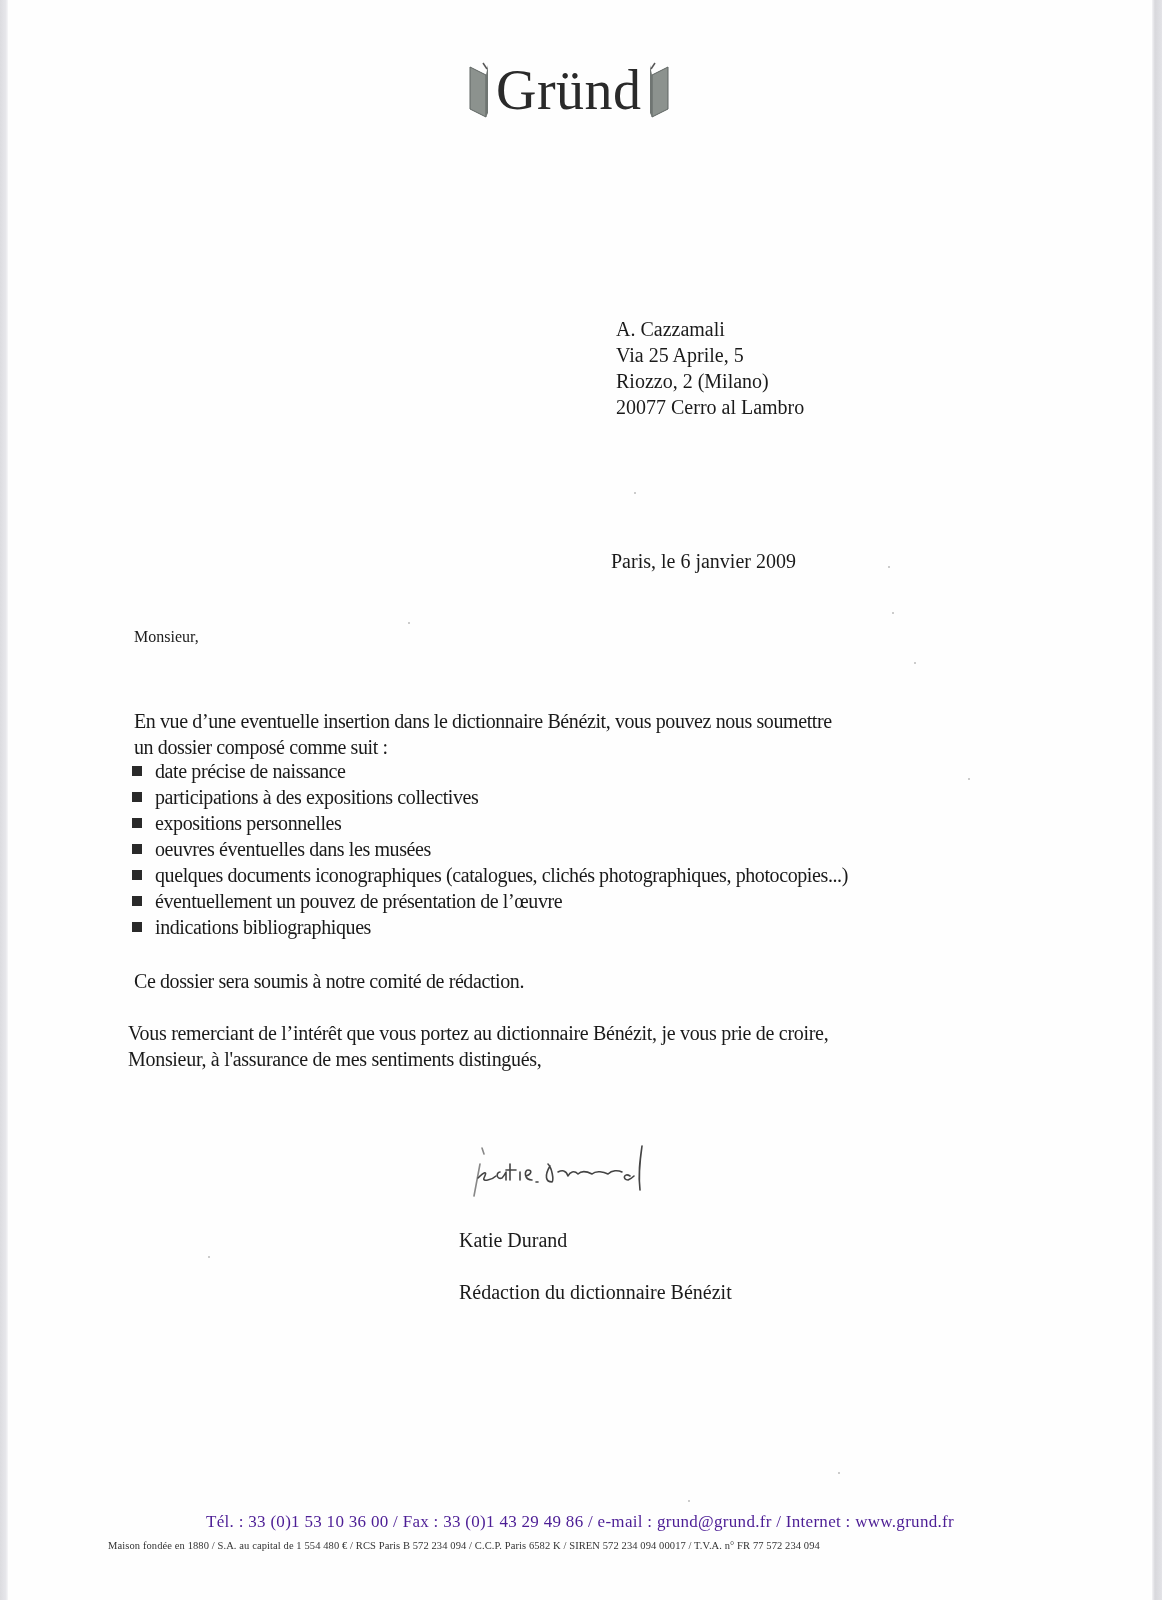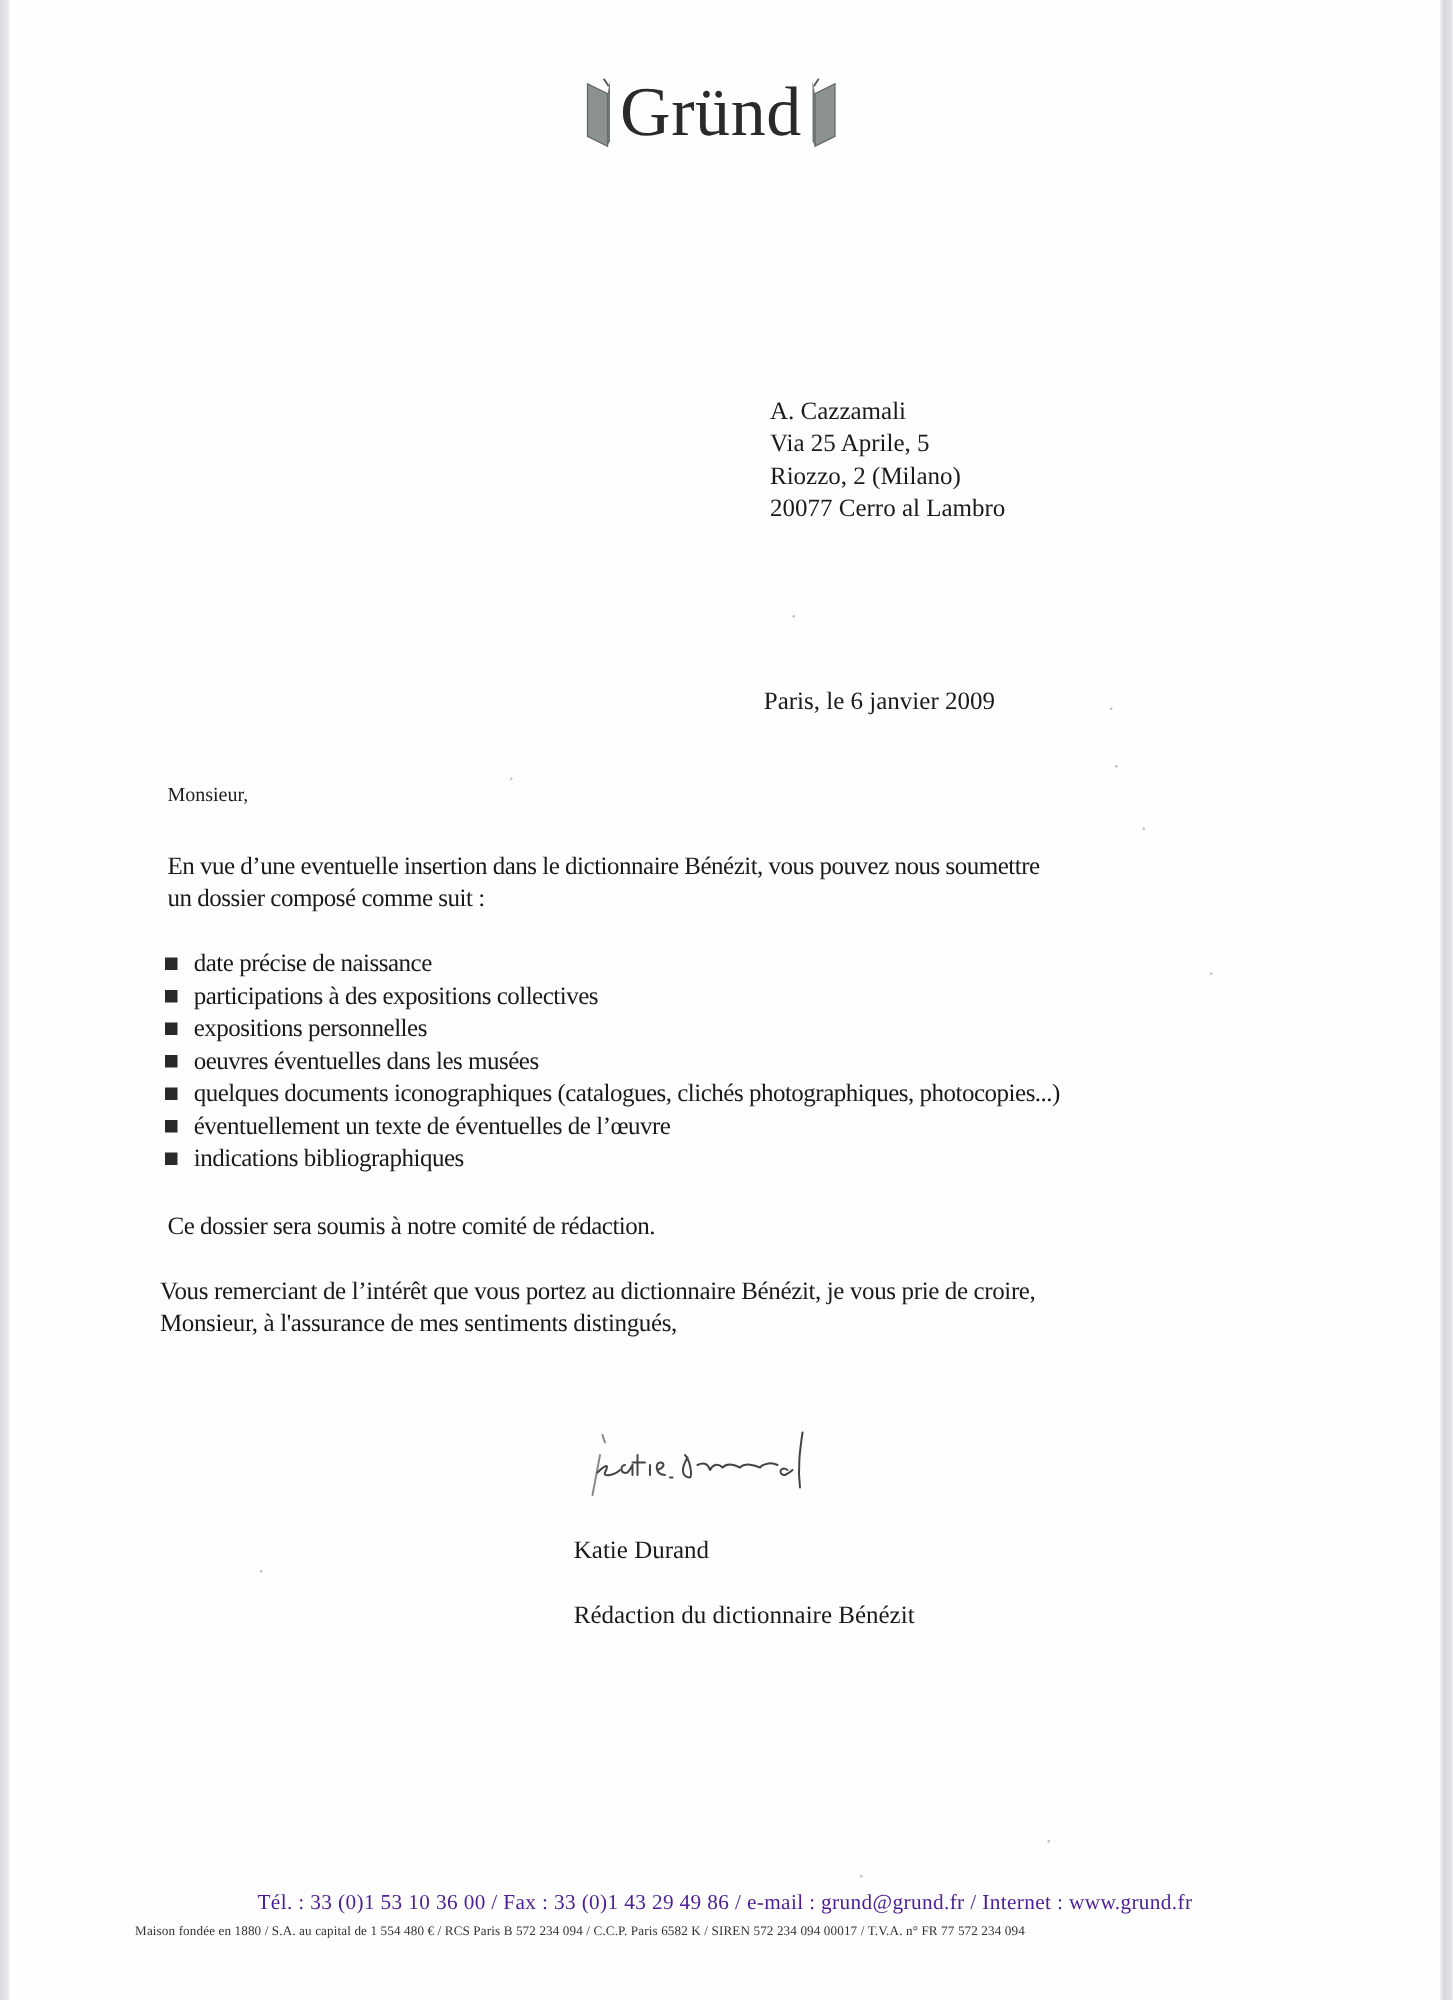--- a/index.html
+++ b/index.html
@@ -40,21 +40,21 @@
     }
     .date {
       position: absolute; left: 603px; top: 550px; font-size: 20px; color: #1a1a1a;
     }
     .salutation { position: absolute; left: 126px; top: 628px; font-size: 16px; }
 
     .body-text {
       position: absolute; left: 126px; width: 880px;
       font-size: 20px; line-height: 26px; color: #1a1a1a;
     }
-    .p1 { top: 680px; letter-spacing: -0.4px; }
+    .p1 { top: 708px; letter-spacing: -0.4px; }
     .list { position: absolute; left: 124px; top: 758px; margin: 0; padding: 0; list-style: none; }
     .list li {
       font-size: 20px; line-height: 26px; height: 26px; display: flex; align-items: center;
       letter-spacing: -0.4px; color: #1a1a1a;
     }
     .bullet {
       display: inline-block; width: 10px; height: 10px; background: #2a2a2a;
       margin-right: 13px; margin-left: 0; flex: 0 0 auto;
     }
     .p2 { top: 968px; letter-spacing: -0.4px; }
@@ -129,21 +129,21 @@
     <li>
         <span class="bullet"></span>
         <span>oeuvres éventuelles dans les musées</span>
       </li>
     <li>
         <span class="bullet"></span>
         <span>quelques documents iconographiques (catalogues, clichés photographiques, photocopies...)</span>
       </li>
     <li>
         <span class="bullet"></span>
-        <span>éventuellement un texte de éventuelles de l’œuvre</span>
+        <span>éventuellement un pouvez de présentation de l’œuvre</span>
       </li>
     <li>
         <span class="bullet"></span>
         <span>indications bibliographiques</span>
       </li>
   </ul>
 
   <div class="body-text p2">Ce dossier sera soumis à notre comité de rédaction.</div>
 
   <div class="body-text p3">

